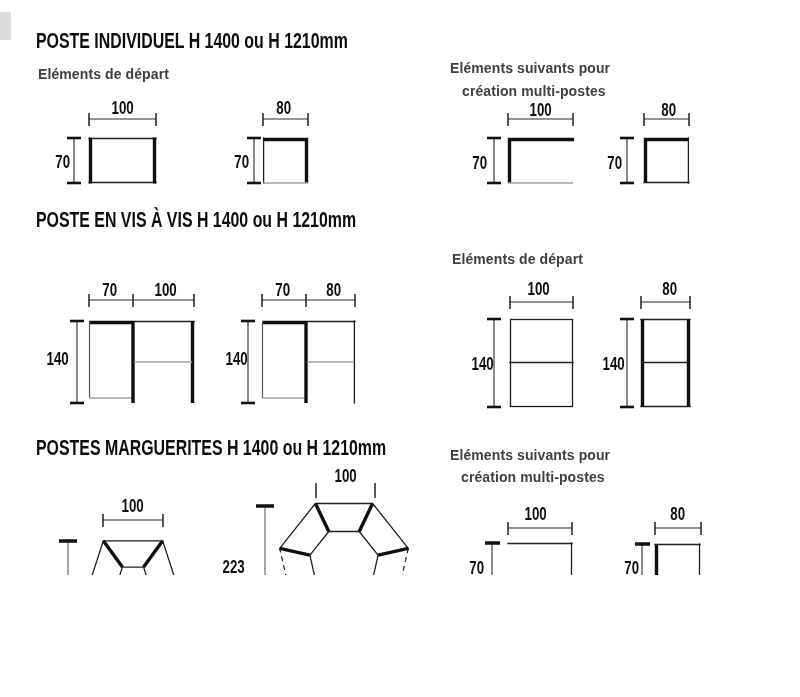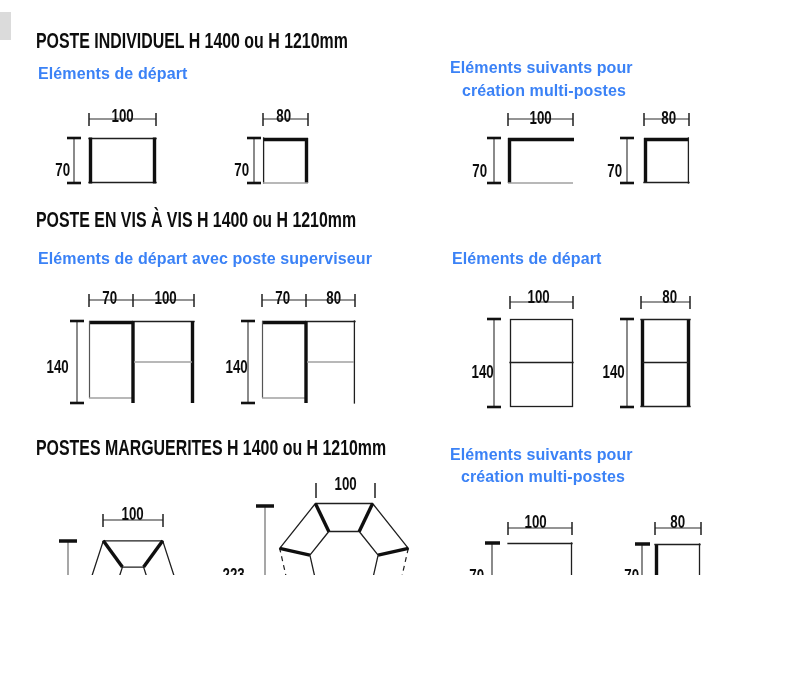--- a/index.html
+++ b/index.html
@@ -3,23 +3,23 @@
 <meta charset="utf-8">
 <style>
   html,body{margin:0;padding:0;background:#ffffff;}
   #canvas{
     position:relative;width:800px;height:575px;background:#ffffff;
     font-family:"Liberation Sans", sans-serif;color:#111;overflow:hidden;
   }
   svg{position:absolute;left:0;top:0;}
   .t{position:absolute;font-weight:700;font-size:21.5px;line-height:24px;
      white-space:nowrap;letter-spacing:0px;transform:scaleX(0.74);transform-origin:0 50%;color:#0d0d0d;}
-  .s{position:absolute;font-weight:700;font-size:16px;line-height:20px;
-     white-space:nowrap;letter-spacing:0.1px;color:#3b82f6;}
-  .dl{position:absolute;width:60px;height:20px;line-height:20px;text-align:center;margin-top:8px;}
+  .s{position:absolute;font-weight:700;font-size:14px;line-height:20px;
+     white-space:nowrap;letter-spacing:0.1px;color:#404040;}
+  .dl{position:absolute;width:60px;height:20px;line-height:20px;text-align:center;}
   .dv{display:inline-block;font-weight:700;font-size:17.5px;transform:scaleX(0.76);
       transform-origin:50% 50%;color:#0d0d0d;}
   .ln{stroke:#1f1f1f;stroke-width:1.3;fill:none;stroke-linecap:square;}
   .ln2{stroke:#555555;stroke-width:1.2;fill:none;}
   .thick{stroke:#0f0f0f;stroke-width:3.4;fill:none;stroke-linecap:butt;}
   .gray{stroke:#a0a0a0;stroke-width:1.4;fill:none;}
   .dimln{stroke:#2b2b2b;stroke-width:1.1;fill:none;}
   .grayln{stroke:#8a8a8a;stroke-width:1.5;fill:none;}
   .tk{stroke:#1f1f1f;stroke-width:1.5;}
   .tkh{stroke:#111111;stroke-width:2.6;}
@@ -198,21 +198,20 @@
       <line x1="658" y1="591" x2="699" y2="591" class="gray"></line>
     </g>
   </svg>
 
   <div class="t" style="left:36px;top:29px">POSTE INDIVIDUEL H 1400 ou H 1210mm</div>
   <div class="s" style="left:38px;top:64px">Eléments de départ</div>
   <div class="s" style="left:450px;top:58px">Eléments suivants pour</div>
   <div class="s" style="left:462px;top:81px">création multi-postes</div>
 
   <div class="t" style="left:36px;top:208px">POSTE EN VIS À VIS H 1400 ou H 1210mm</div>
-  <div class="s" style="left:38px;top:249px">Eléments de départ avec poste superviseur</div>
   <div class="s" style="left:452px;top:249px">Eléments de départ</div>
 
   <div class="t" style="left:36px;top:436px">POSTES MARGUERITES H 1400 ou H 1210mm</div>
   <div class="s" style="left:450px;top:445px">Eléments suivants pour</div>
   <div class="s" style="left:461px;top:467px">création multi-postes</div>
 
   <div class="dl" style="left:93px;top:98px"><span class="dv">100</span></div>
   <div class="dl" style="left:33px;top:152px"><span class="dv">70</span></div>
   <div class="dl" style="left:254px;top:98px"><span class="dv">80</span></div>
   <div class="dl" style="left:212px;top:152px"><span class="dv">70</span></div>

